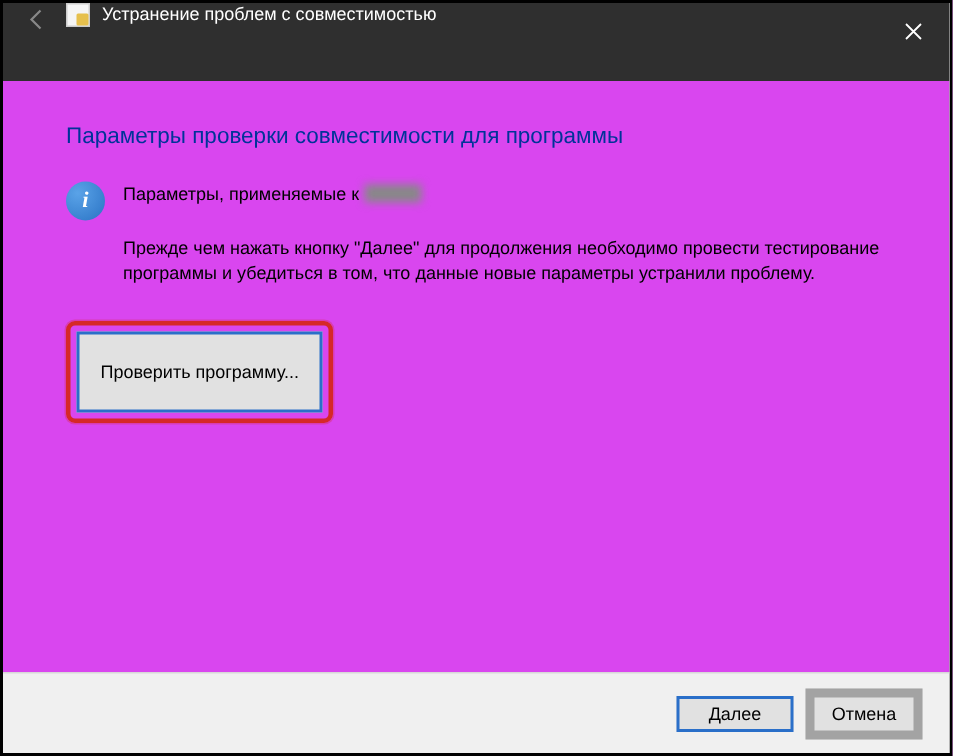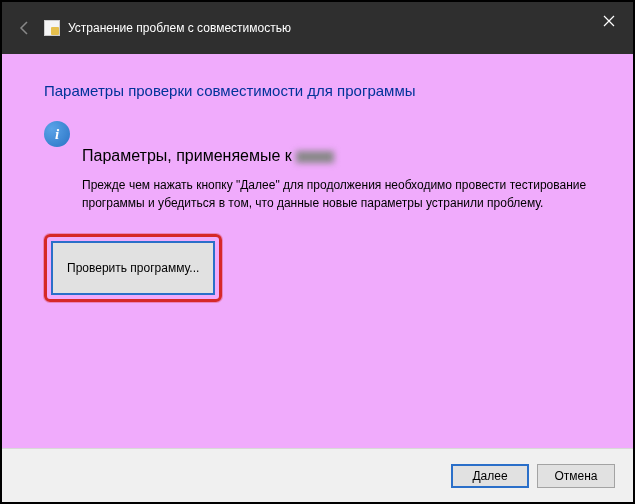--- a/index.html
+++ b/index.html
@@ -18,21 +18,21 @@
     width: 100%;
     height: 100%;
     display: flex;
     flex-direction: column;
     background: #fff;
   }
   .titlebar {
     background: #2f2f2f;
     height: 52px;
     display: flex;
-    align-items: center;
+    align-items: flex-start;
     padding: 0 12px;
     position: relative;
     color: #fff;
   }
   .back-arrow {
     width: 22px;
     height: 22px;
     display: flex;
     align-items: center;
     justify-content: center;
@@ -67,21 +67,21 @@
     top: 0;
     width: 48px;
     height: 38px;
     display: flex;
     align-items: center;
     justify-content: center;
     color: #fff;
   }
   .content {
     flex: 1;
-    background: #f0abfc;
+    background: #d946ef;
     padding: 28px 42px 20px 42px;
     position: relative;
   }
   .heading {
     color: #003399;
     font-size: 15px;
     font-weight: 400;
     margin-bottom: 22px;
   }
   .info-row {
@@ -99,24 +99,23 @@
     justify-content: center;
     color: #fff;
     font-family: Georgia, serif;
     font-style: italic;
     font-weight: bold;
     font-size: 15px;
     margin-right: 12px;
     flex-shrink: 0;
   }
   .info-text {
-    font-size: 16px;
+    font-size: 12px;
     color: #000;
     line-height: 1.4;
-    margin-top: 24px;
   }
   .blurred {
     filter: blur(3px);
     display: inline-block;
     width: 38px;
     height: 12px;
     background: #888;
     vertical-align: -2px;
   }
   .instruction {
@@ -150,21 +149,21 @@
     justify-content: flex-end;
     padding: 0 18px;
     gap: 8px;
   }
   .footer button {
     min-width: 78px;
     padding: 4px 8px;
     font-size: 12px;
     font-family: inherit;
     background: #e1e1e1;
-    border: 1px solid #a3a3a3;
+    border: 6px solid #a3a3a3;
     cursor: pointer;
   }
   .footer .primary {
     border: 2px solid #2a6fc9;
     padding: 3px 13px;
   }
 </style>
 </head>
 <body>
 

